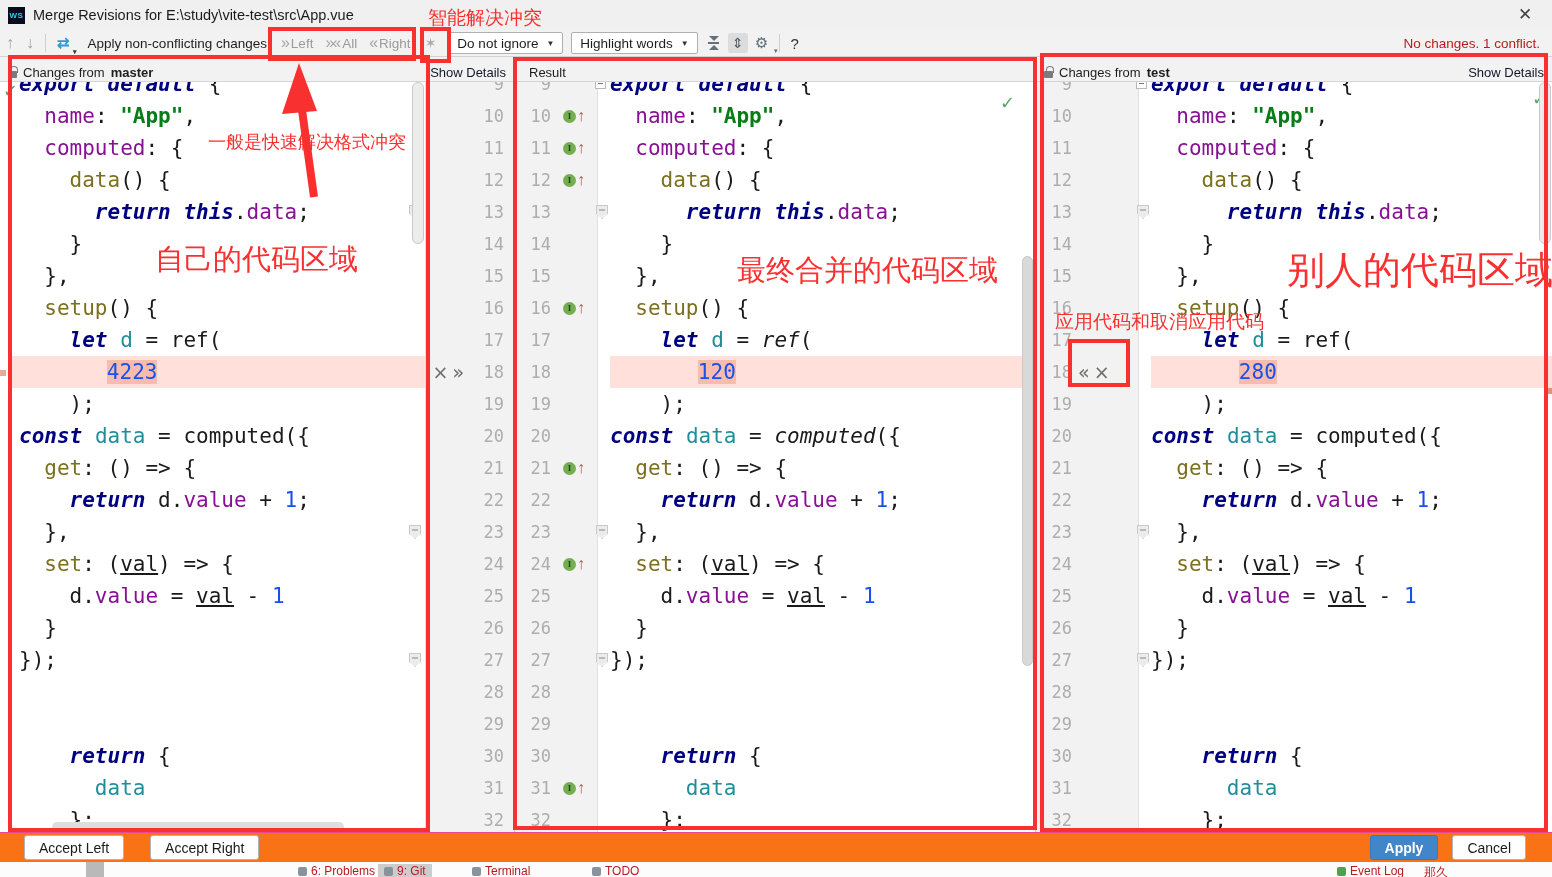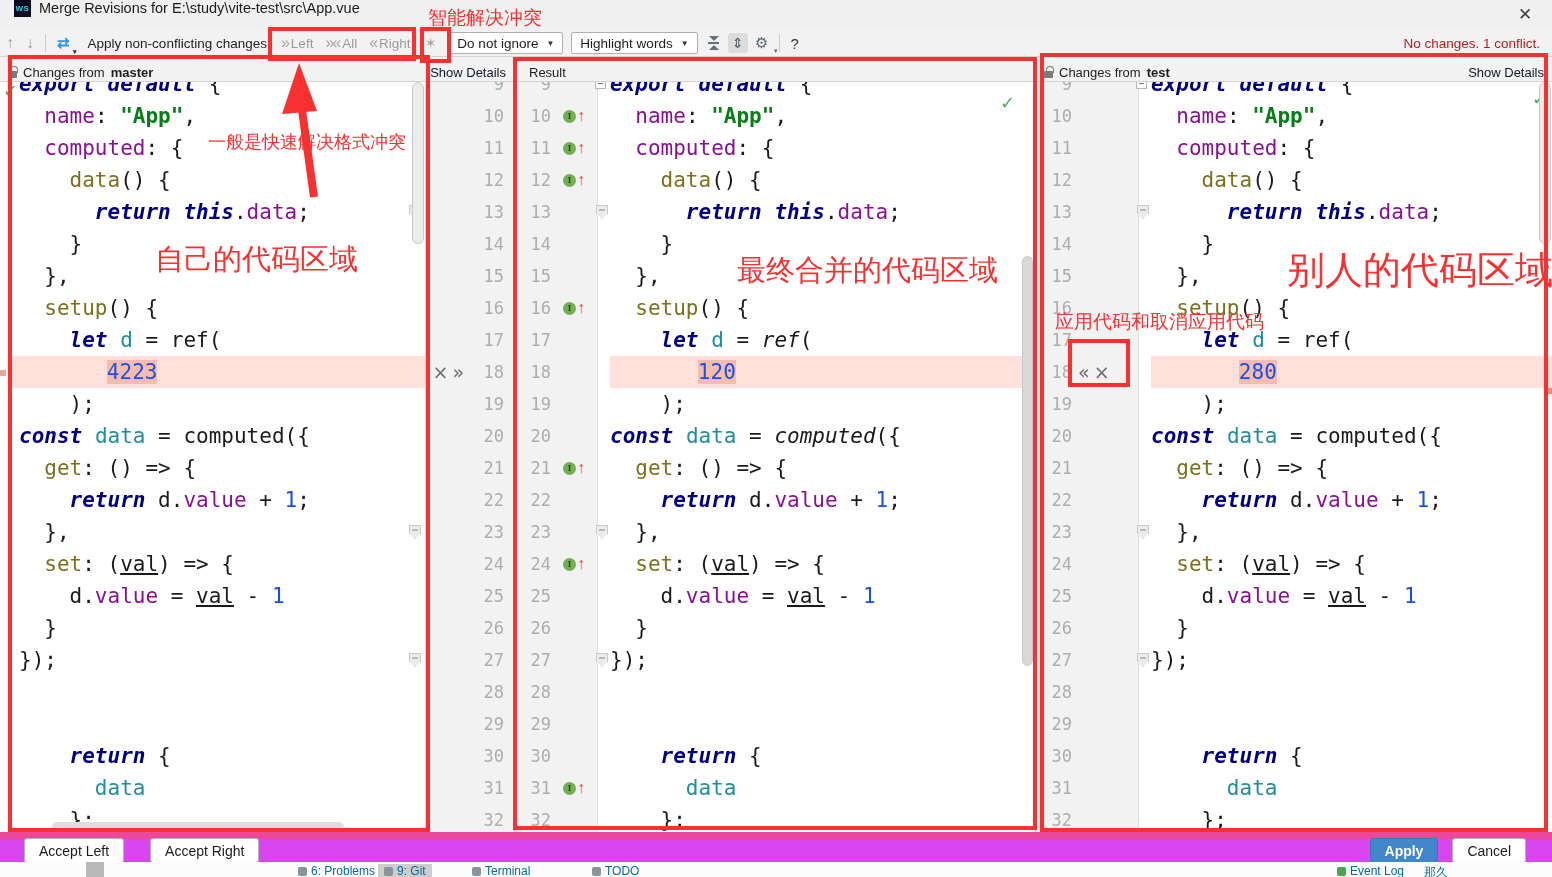--- a/index.html
+++ b/index.html
@@ -2,21 +2,21 @@
 <html><head>
 <meta charset="utf-8">
 <style>
   * { margin:0; padding:0; box-sizing:border-box; }
   html,body { width:1552px; height:877px; overflow:hidden; background:#e9e9e9;
               font-family:"Liberation Sans", sans-serif; }
   #stage { position:relative; width:1552px; height:877px; background:#f2f2f2; }
 
   
   .titlebar { position:absolute; left:0; top:0; width:1552px; height:30px;
-              background:#f0f0f0; display:flex; align-items:flex-start; padding:0 10px; }
+              background:#f0f0f0; display:flex; align-items:center; padding:0 4px; }
   .ws-icon { width:17px; height:17px; background:#060b1e; color:#21d4e8;
              font-size:8px; font-weight:bold; display:flex; align-items:center;
              justify-content:center; margin:0 8px 0 4px; letter-spacing:.5px; }
   .win-title { font-size:14.5px; color:#1b1b1b; }
   .close-x { position:absolute; right:16px; top:4px; font-size:17px; color:#444;
              width:22px; text-align:center; cursor:pointer; }
 
   
   .toolbar { position:absolute; left:0; top:30px; width:1552px; height:27px;
              background:#f2f2f2; display:flex; align-items:center; font-size:13.5px;
@@ -114,29 +114,29 @@
   .fold9::before { content:""; position:absolute; left:2px; top:4px; width:5px; height:1px; background:#777; }
 
   
   .vthumb { position:absolute; border-radius:6px; background:#ececec; border:1px solid #c9c9c9; }
   .hthumb { position:absolute; height:10px; border-radius:5px; background:#dedede; }
   .applied-check { position:absolute; color:#59a869; font-size:18px; font-weight:bold;
                    font-family:"DejaVu Sans", sans-serif; }
   .stripe-tick { position:absolute; background:#e8a89c; }
 
   
-  .footer { position:absolute; left:0; top:832px; width:1552px; height:30px; background:#d946ef;
-            border-top:7px solid #ec4899; display:flex; align-items:center; font-size:14px; }
+  .footer { position:absolute; left:0; top:832px; width:1552px; height:30px; background:#f97316;
+            border-top:1px solid #ec4899; display:flex; align-items:center; font-size:14px; }
   .btn { height:25px; background:#fff; border:1px solid #b4b4b4; border-radius:3px;
          padding:0 14px; display:flex; align-items:center; cursor:pointer; color:#1b1b1b; }
   .btn-blue { background:#4086c9; border-color:#3a79b8; color:#fff; font-weight:bold; }
 
   
   .statusbar { position:absolute; left:0; top:862px; width:1552px; height:15px; background:#fcfcfc;
-               font-size:12px; color:#0369a1; overflow:hidden; }
+               font-size:12px; color:#b91c1c; overflow:hidden; }
   .sb-item { position:absolute; top:2px; display:flex; gap:4px; align-items:center; cursor:pointer; }
   .sb-sel { background:#cdcdcd; padding:0 6px; }
   .sb-ic { width:9px; height:9px; background:#8a9399; display:inline-block; border-radius:2px; }
   .sb-green { background:#4da14f; }
   .sb-grayblock { position:absolute; left:86px; top:0; width:18px; height:15px; background:#b9b9b9; }
 
   
   .red-box { position:absolute; border:4px solid #f93030; pointer-events:none; }
   .red-text { position:absolute; color:#f93030; pointer-events:none; white-space:nowrap; }
   svg.overlay { position:absolute; left:0; top:0; pointer-events:none; }

